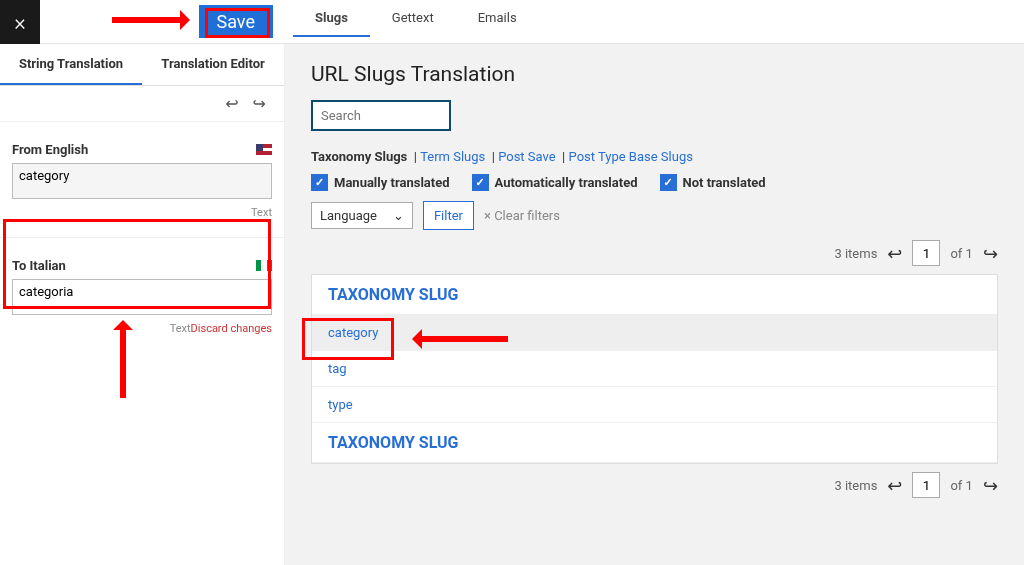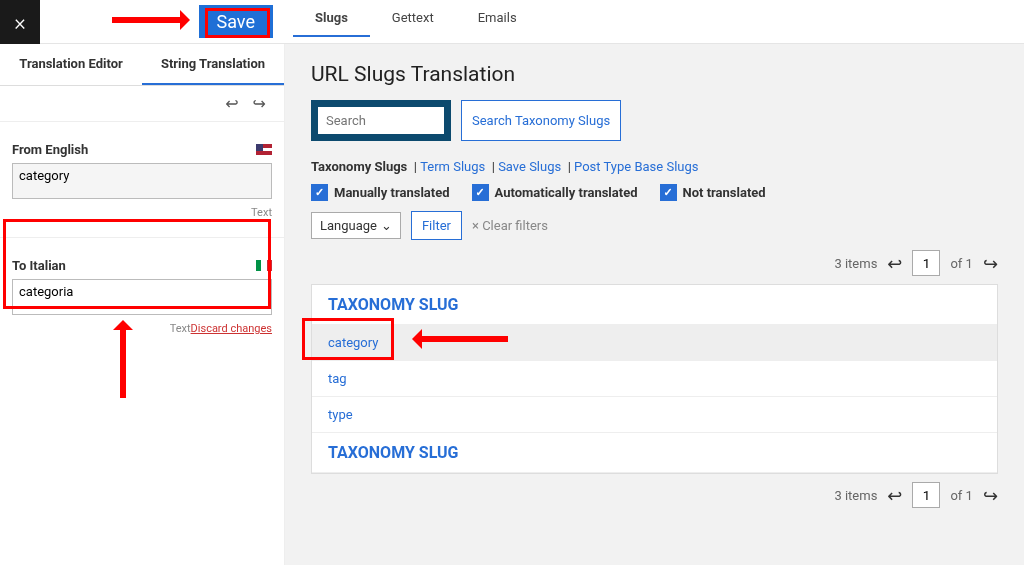--- a/index.html
+++ b/index.html
@@ -20,34 +20,34 @@
 .lbox{padding:14px 12px;border-top:1px solid #eee}
 .lrow{display:flex;justify-content:space-between;align-items:center;padding:6px 0}
 .lrow b{font-size:13px}
 .flag{width:16px;height:11px;display:inline-block}
 .flag.us{background:linear-gradient(#b22234 33%,#fff 33%,#fff 66%,#b22234 66%);position:relative}
 .flag.us:before{content:"";position:absolute;width:7px;height:7px;background:#3c3b6e;top:0;left:0}
 .flag.it{background:linear-gradient(90deg,#009246 33%,#fff 33%,#fff 66%,#ce2b37 66%)}
 textarea.fld{width:100%;height:36px;border:1px solid #bbb;background:#f5f5f5;padding:4px 6px;font-family:inherit;font-size:13px;resize:none}
 textarea.fld.wh{background:#fff}
 .sub{display:flex;justify-content:flex-end;padding:4px 0;font-size:11px;color:#888}
-.discard{color:#cd3232;text-decoration:underline;font-size:11px;cursor:pointer}
+.discard{color:#cd3232;font-size:11px;cursor:pointer}
 .main{flex:1;background:#f2f2f2;padding:18px 26px;overflow:auto}
 h1{font-size:21px;font-weight:400;color:#222;margin-bottom:14px}
 .srow{display:flex;gap:10px;margin-bottom:18px}
-.sin{border:7px solid #0c4a6e;padding:6px 8px;width:140px;font-size:13px}
+.sin{border:2px solid #0c4a6e;padding:6px 8px;width:140px;font-size:13px}
 .obtn{border:1px solid #276ed6;color:#276ed6;background:#fff;padding:6px 10px;font-size:13px;cursor:pointer}
 .slugtypes{font-size:13px;margin-bottom:10px}
 .slugtypes b{font-weight:700}
 .slugtypes a{color:#276ed6;text-decoration:none;cursor:pointer}
 .chks{display:flex;gap:22px;align-items:center;margin-bottom:10px}
 .chk{display:flex;align-items:center;gap:6px;font-weight:700;font-size:13px}
 .chkb{width:17px;height:17px;background:#276ed6;color:#fff;display:flex;align-items:center;justify-content:center;font-size:11px}
 .frow{display:flex;gap:10px;align-items:center;margin-bottom:10px}
-.lang{border:1px solid #aaa;background:#fff;padding:5px 8px;font-size:13px;display:flex;align-items:center;gap:4px}
+.lang{border:1px solid #aaa;background:#fff;padding:5px 8px;font-size:13px;display:flex;align-items:center;gap:16px}
 .clr{color:#888;font-size:13px}
 .pgr{display:flex;justify-content:flex-end;align-items:center;gap:10px;font-size:13px;color:#666;margin:8px 0}
 .pgin{width:28px;height:26px;border:1px solid #aaa;text-align:center}
 .arr{font-size:18px;color:#333}
 .tbl{background:#fff;border:1px solid #ddd}
 .thdr{padding:10px 16px;color:#276ed6;font-weight:700;font-size:16px;border-bottom:1px solid #eee}
 .trow{padding:10px 16px;border-bottom:1px solid #eee;color:#276ed6;font-size:13px}
 .trow.sel{background:#eee}
 .ed{display:block;margin-top:2px}
 .ann{position:absolute;border:3px solid red;pointer-events:none}
@@ -66,22 +66,22 @@
   <div class="rtabs">
     <div class="rtab act">Slugs</div>
     <div class="rtab">Gettext</div>
     <div class="rtab">Emails</div>
   </div>
 </div>
 
 <div class="body">
   <div class="left">
     <div class="ltabs">
+      <div class="ltab act">String Translation</div>
       <div class="ltab">Translation Editor</div>
-      <div class="ltab act">String Translation</div>
     </div>
     <div class="hist">
       <span>↩</span>
       <span>↪</span>
     </div>
     <div class="lbox">
       <div class="lrow">
           <b>From English</b>
           <span class="flag us"></span>
         </div>
@@ -100,26 +100,25 @@
         <span>Text</span>
         <span class="discard">Discard changes</span>
       </div>
     </div>
   </div>
 
   <div class="main">
     <h1>URL Slugs Translation</h1>
     <div class="srow">
       <input class="sin" placeholder="Search" style="">
-      <button class="obtn">Search Taxonomy Slugs</button>
     </div>
     <div class="slugtypes">
       <b>Taxonomy Slugs</b>
       &nbsp;|&nbsp;<a>Term Slugs</a>
-      &nbsp;|&nbsp;<a>Save Slugs</a>
+      &nbsp;|&nbsp;<a>Post Save</a>
       &nbsp;|&nbsp;<a>Post Type Base Slugs</a>
     </div>
     <div class="chks">
       <div class="chk">
           <span class="chkb">✓</span>
           <span>Manually translated</span>
         </div>
       <div class="chk">
           <span class="chkb">✓</span>
           <span>Automatically translated</span>

